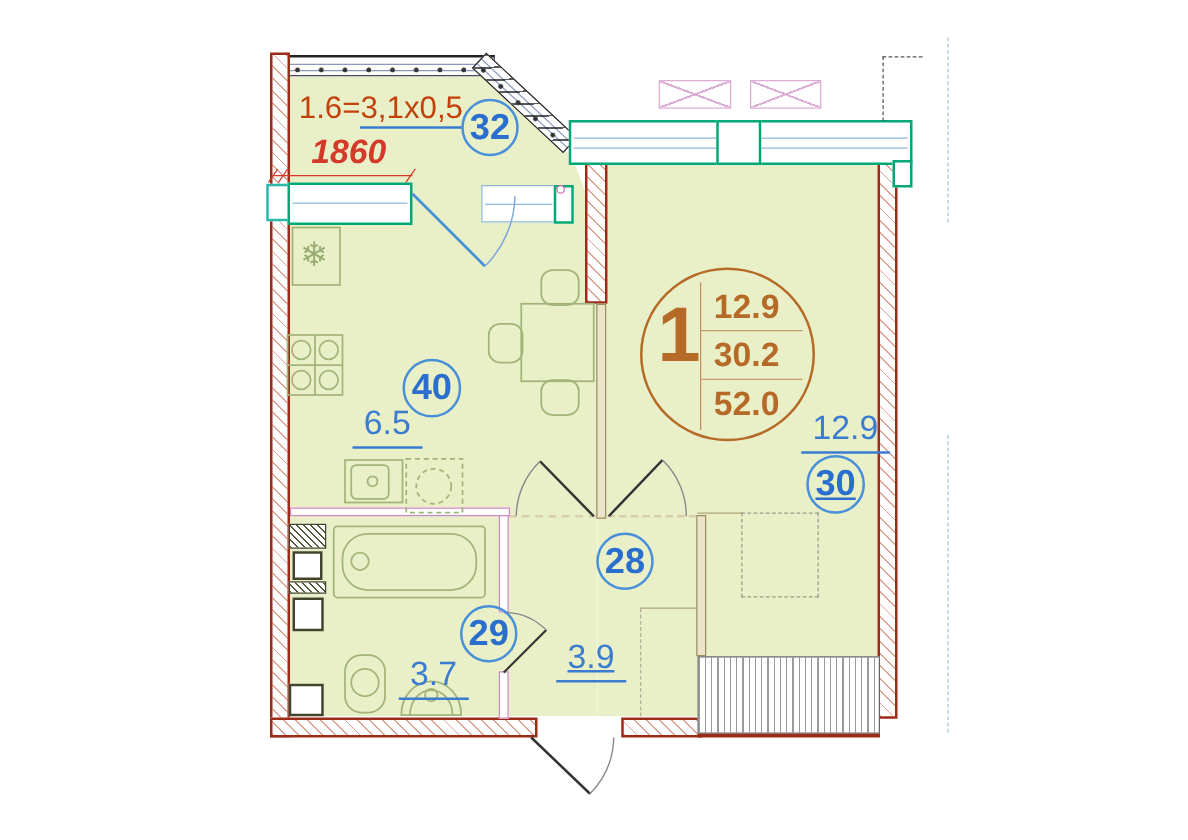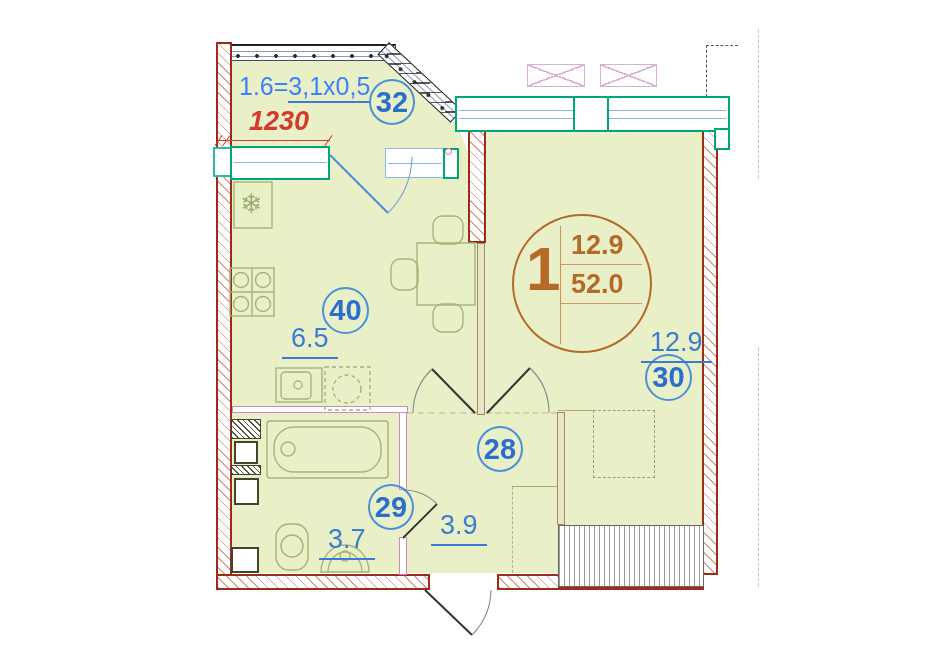--- a/index.html
+++ b/index.html
@@ -69,21 +69,21 @@
 
   
   .rc{position:absolute;border:2px solid #4a90d9;border-radius:50%;
       color:#2b6fce;font-size:29px;font-weight:bold;
       display:flex;align-items:center;justify-content:center;background:transparent;}
 
   
   .area{position:absolute;color:#3b7cd0;font-size:27px;
       border-bottom:2px solid #3b7cd0;padding:0 9px 3px;}
 
-  .formula{position:absolute;color:#3b82f6;font-size:25px;white-space:nowrap;}
+  .formula{position:absolute;color:#c2410c;font-size:25px;white-space:nowrap;}
   .formula .u{border-bottom:2px solid #3b7cd0;padding-bottom:1px;}
 
   .dim-text{position:absolute;color:#d43a2a;font-size:27px;font-weight:bold;font-style:italic;}
   .dim-line{position:absolute;height:0;border-top:1.5px solid #d43a2a;}
   .tick{position:absolute;width:13px;border-top:1.5px solid #d43a2a;transform:rotate(-55deg);}
 
   
   .badge{position:absolute;border:2.5px solid #b56a28;border-radius:50%;color:#b56a28;}
   .badge .num{position:absolute;left:12px;top:22px;width:34px;text-align:center;
       font-size:62px;font-weight:bold;line-height:1;}
@@ -238,38 +238,39 @@
       <line x1="425" y1="590" x2="472" y2="635" stroke="#333" stroke-width="2"></line>
       <path d="M472,635 A66,66 0 0 0 491,590" stroke="#888" stroke-width="1.1"></path>
     </g>
   </svg>
 
   <div class="snow" style="left:240px;top:188px;">❄</div>
 
   <div class="formula" style="left:239px;top:72px;">
     <span>1.6=</span><span class="u">3,1x0,5</span>
   </div>
-  <div class="dim-text" style="left:249px;top:106px;">1230</div>
+  <div class="dim-text" style="left:249px;top:106px;">1860</div>
   <div class="dim-line" style="left:218px;top:140px;width:112px;"></div>
   <div class="tick" style="left:212px;top:140px;"></div>
   <div class="tick" style="left:220px;top:140px;"></div>
   <div class="tick" style="left:322px;top:140px;"></div>
 
   <div class="rc" style="left:369px;top:79px;width:46px;height:46px;">32</div>
   <div class="rc" style="left:322px;top:287px;width:47px;height:47px;">40</div>
-  <div class="rc" style="left:645px;top:354px;width:47px;height:47px;">30</div>
+  <div class="rc" style="left:645px;top:364px;width:47px;height:47px;text-decoration:underline;">30</div>
   <div class="rc" style="left:477px;top:426px;width:46px;height:46px;">28</div>
   <div class="rc" style="left:368px;top:484px;width:46px;height:46px;">29</div>
 
   <div class="area" style="left:282px;top:323px;">6.5</div>
   <div class="area" style="left:641px;top:327px;">12.9</div>
   <div class="area" style="left:319px;top:492px;margin-top:32px;">3.7</div>
-  <div class="area" style="left:431px;top:510px;">3.9</div>
+  <div class="area" style="left:445px;top:510px;text-decoration:underline;">3.9</div>
 
   <div class="badge" style="left:512px;top:214px;width:140px;height:139px;">
     <div class="num">1</div>
     <div class="vals">
       <div>12.9</div>
+      <div>30.2</div>
       <div>52.0</div>
     </div>
   </div>
 
 </div>
 
 </body></html>

